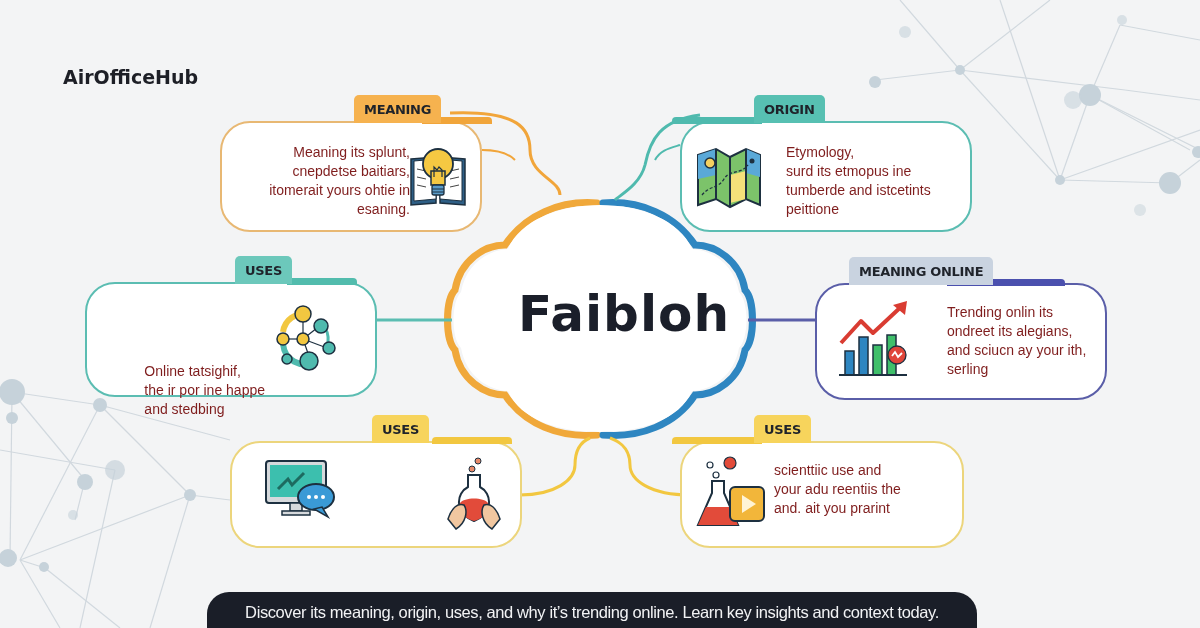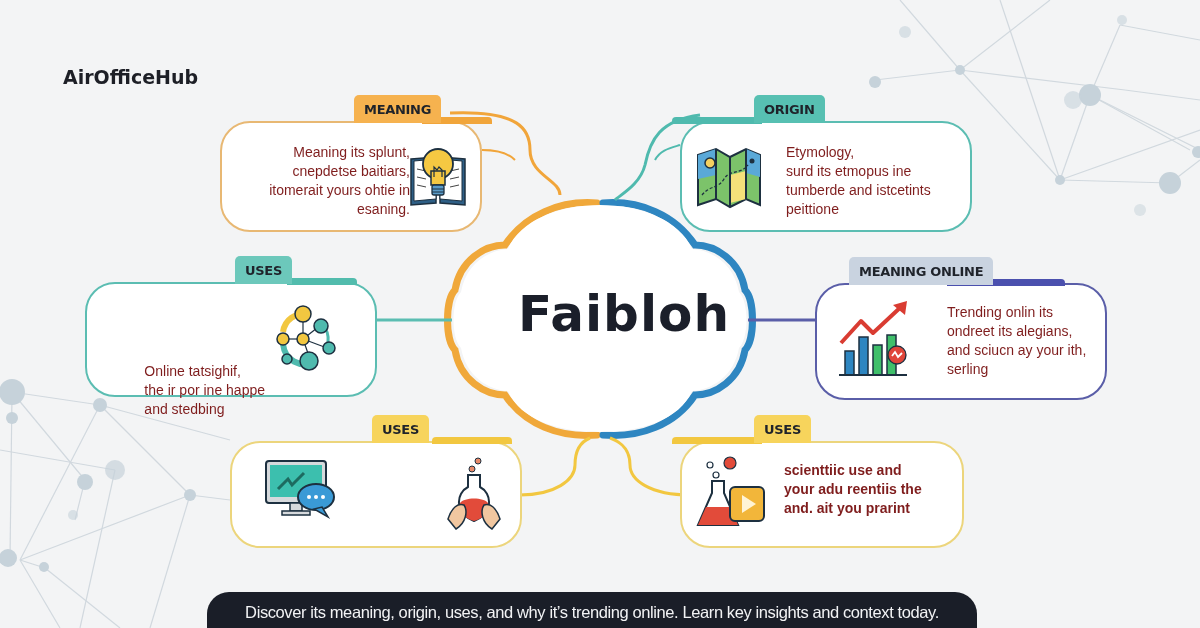--- a/index.html
+++ b/index.html
@@ -65,21 +65,21 @@
   #c-uses2 .tag { left: 140px; background: #f7d45c; }
   #c-uses2 .tag-bar { left: 200px; width: 80px; background: #f2c740; }
   #c-uses2 .card-text { text-align: center; position: absolute; left: 120px; width: 100px; top: 30px; line-height: 18px; }
   #c-uses2 .icon-left { position: absolute; left: 32px; top: 14px; }
   #c-uses2 .icon-right { position: absolute; right: 16px; top: 14px; }
 
   
   #c-uses3 { left: 680px; top: 441px; width: 284px; height: 107px; border-color: #ecd57c; }
   #c-uses3 .tag { left: 72px; background: #f7d45c; }
   #c-uses3 .tag-bar { left: -10px; width: 90px; background: #f2c740; }
-  #c-uses3 .card-text { position: absolute; left: 102px; top: 18px; font-weight: bold; }
+  #c-uses3 .card-text { position: absolute; left: 92px; top: 18px; }
   #c-uses3 .icon { position: absolute; left: 12px; top: 10px; }
 
   .center-title {
     position: absolute; left: 470px; top: 285px; width: 260px; text-align: right;
     font-family: "DejaVu Sans", sans-serif; font-weight: bold; font-size: 50px; color: #1b1f2a;
     letter-spacing: 1px;
   }
 
   .footer {
     position: absolute; left: 207px; top: 592px; width: 770px; height: 42px;

